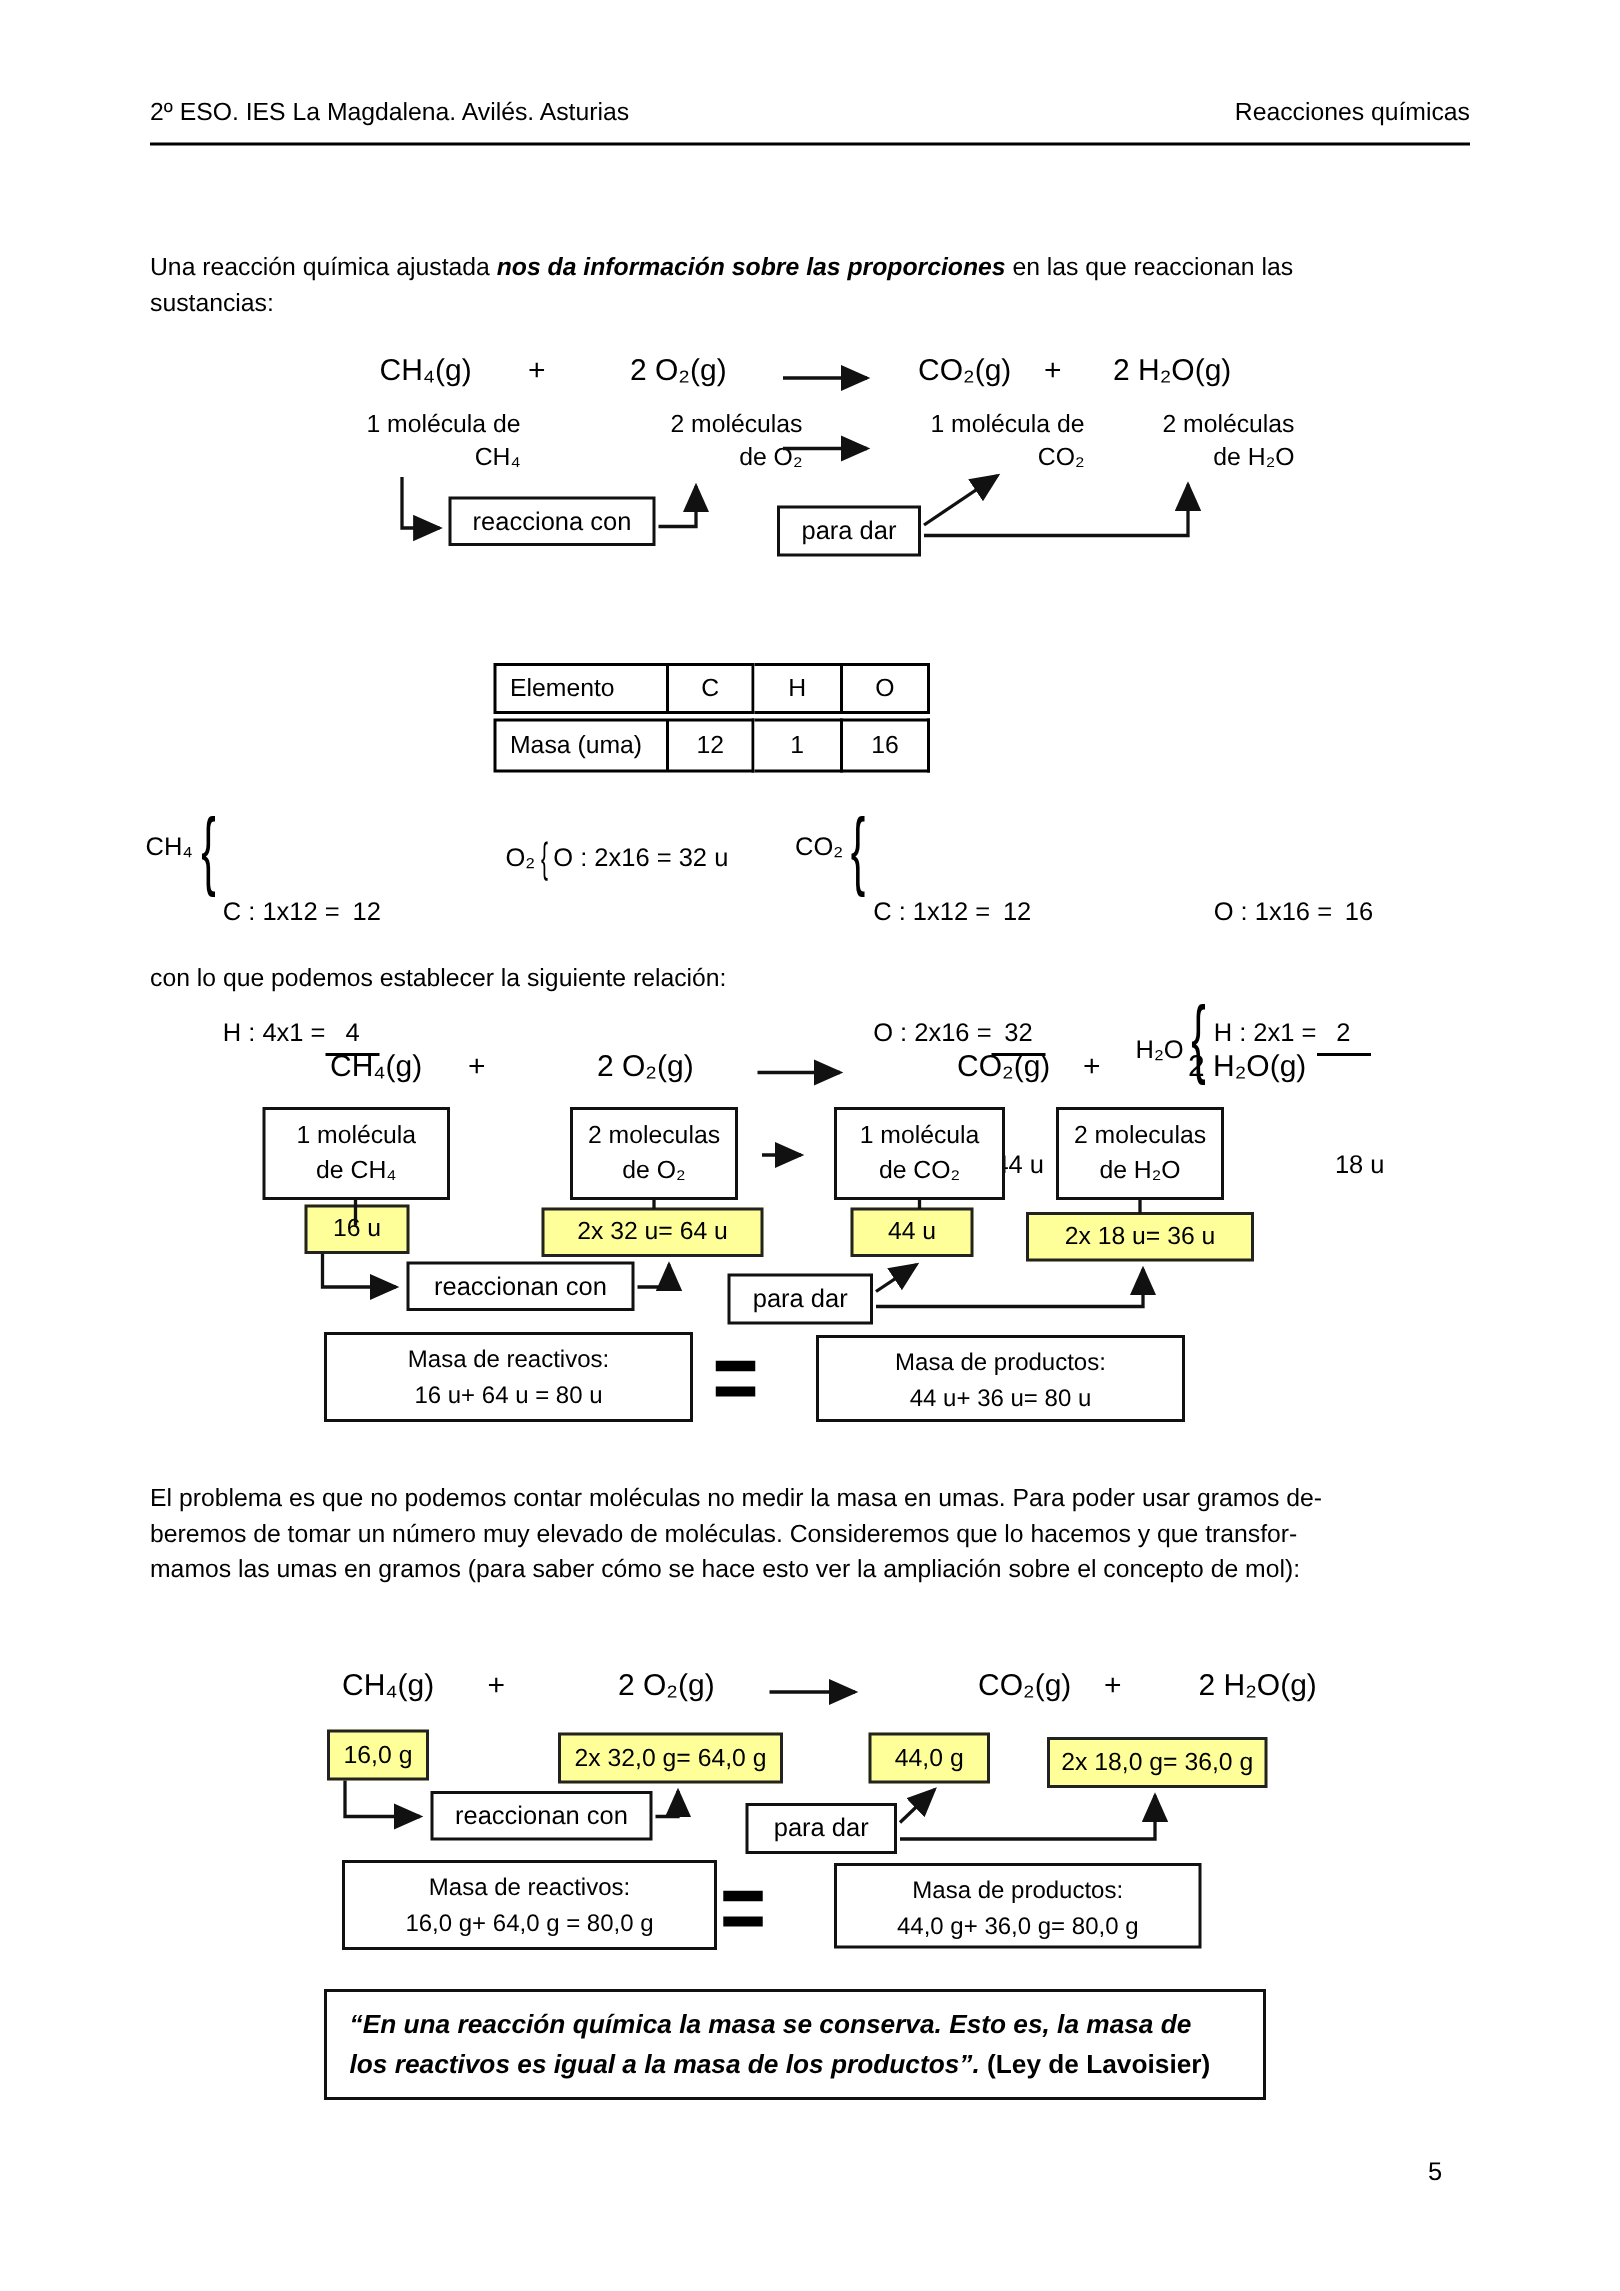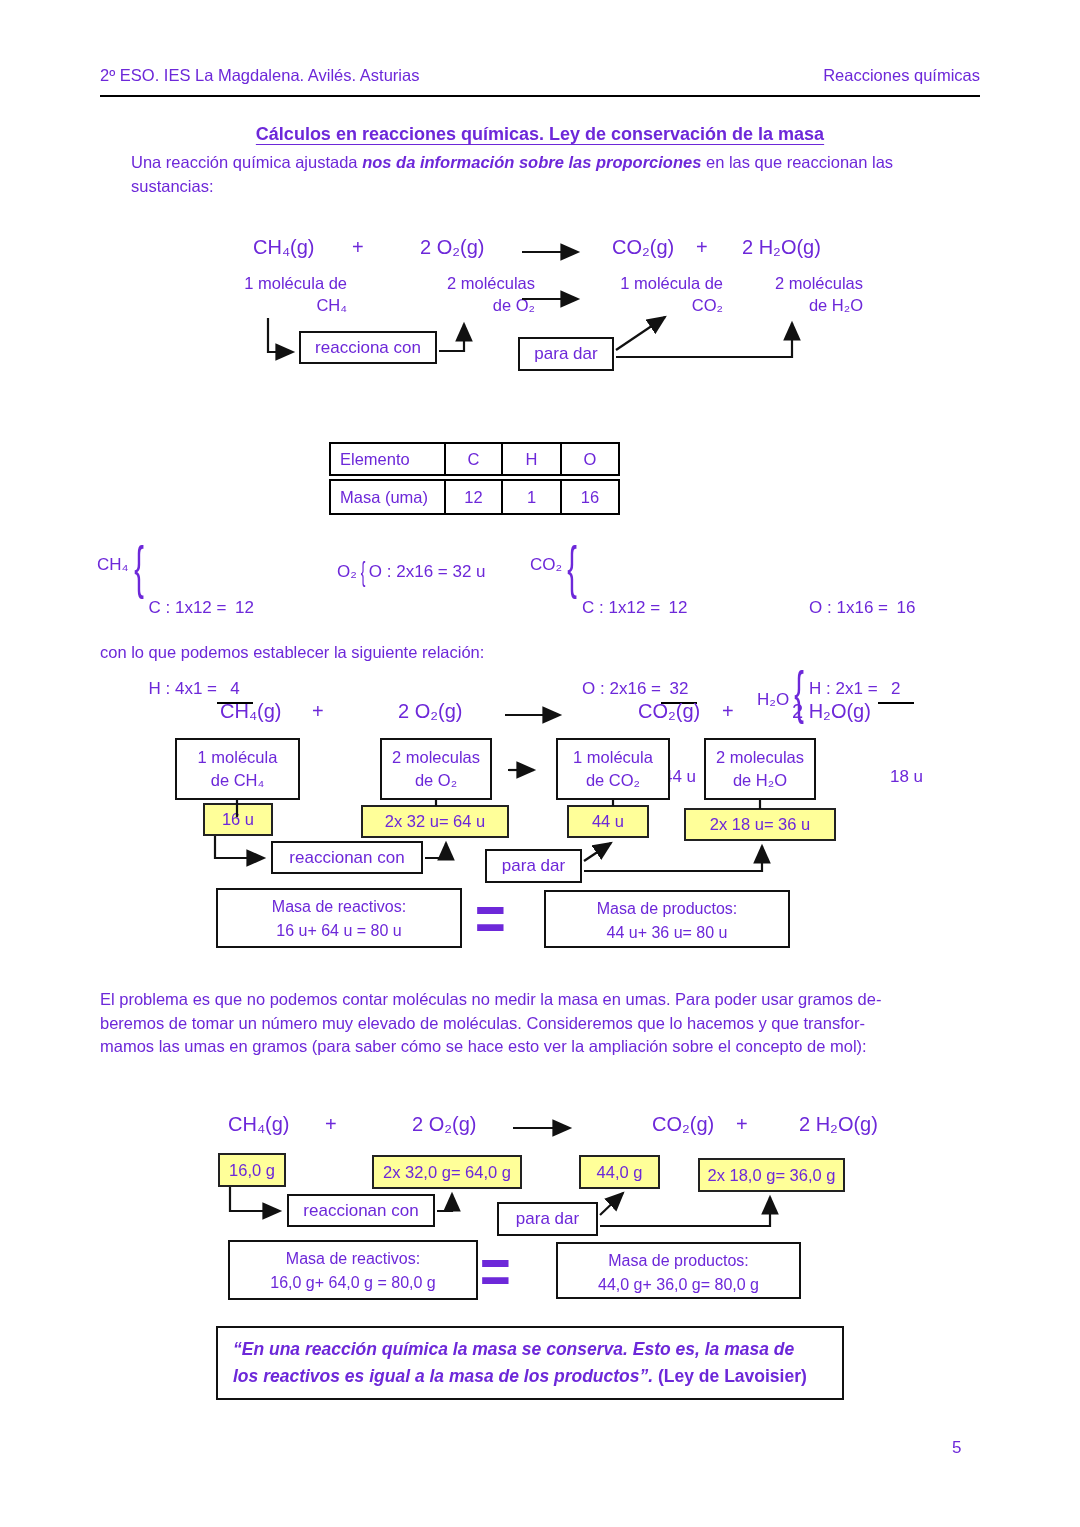--- a/index.html
+++ b/index.html
@@ -1,18 +1,18 @@
 <!DOCTYPE html>
 <html><head>
 <meta charset="utf-8">
 <style>
   html,body { margin:0; padding:0; background:#fff; }
   .page {
     position:relative; width:1080px; height:1494px; background:#ffffff;
-    font-family:"Liberation Sans","DejaVu Sans",sans-serif; color:#6d28d9;
+    font-family:"Liberation Sans","DejaVu Sans",sans-serif; color:#000000;
     overflow:hidden;
   }
   .abs { position:absolute; }
   .pre { white-space:pre-line; }
   .presp { white-space:pre; }
 
   .hdr { font-size:16.5px; }
   .rule { background:#000; height:2px; }
   .title { font-size:18px; font-weight:bold; text-align:center;
            text-decoration:underline; text-underline-offset:4px; }
@@ -58,23 +58,22 @@
 </style>
 </head>
 <body>
 
 <div class="page">
 
   <div class="abs hdr" style="left:100px; top:66px;">2º ESO. IES La Magdalena. Avilés. Asturias</div>
   <div class="abs hdr" style="left:640px; top:66px; width:340px; text-align:right;">Reacciones químicas</div>
   <div class="abs rule" style="left:100px; top:95px; width:880px;"></div>
 
-  <div class="abs title" style="left:100px; top:124px; width:880px;">Cálculos en reacciones químicas. Ley de conservación de la masa</div>
-
-  <div class="abs para pre" style="left:100px; top:150px; width:884px;margin-left:31px;"><span>Una reacción química ajustada </span><span style="font-weight:bold; font-style:italic;">nos da información sobre las proporciones</span><span> en las que reaccionan las
+
+  <div class="abs para pre" style="left:100px; top:166px; width:884px;"><span>Una reacción química ajustada </span><span style="font-weight:bold; font-style:italic;">nos da información sobre las proporciones</span><span> en las que reaccionan las
 sustancias:</span></div>
 
   <span class="abs eq" style="left:253px; top:236px;">CH₄(g)</span>
   <span class="abs eq" style="left:352px; top:236px;">+</span>
   <span class="abs eq" style="left:420px; top:236px;">2 O₂(g)</span>
   <span class="abs eq" style="left:612px; top:236px;">CO₂(g)</span>
   <span class="abs eq" style="left:696px; top:236px;">+</span>
   <span class="abs eq" style="left:742px; top:236px;">2 H₂O(g)</span>
 
   <div class="abs lbl pre" style="left:207px; top:272px; width:140px;">1 molécula de

